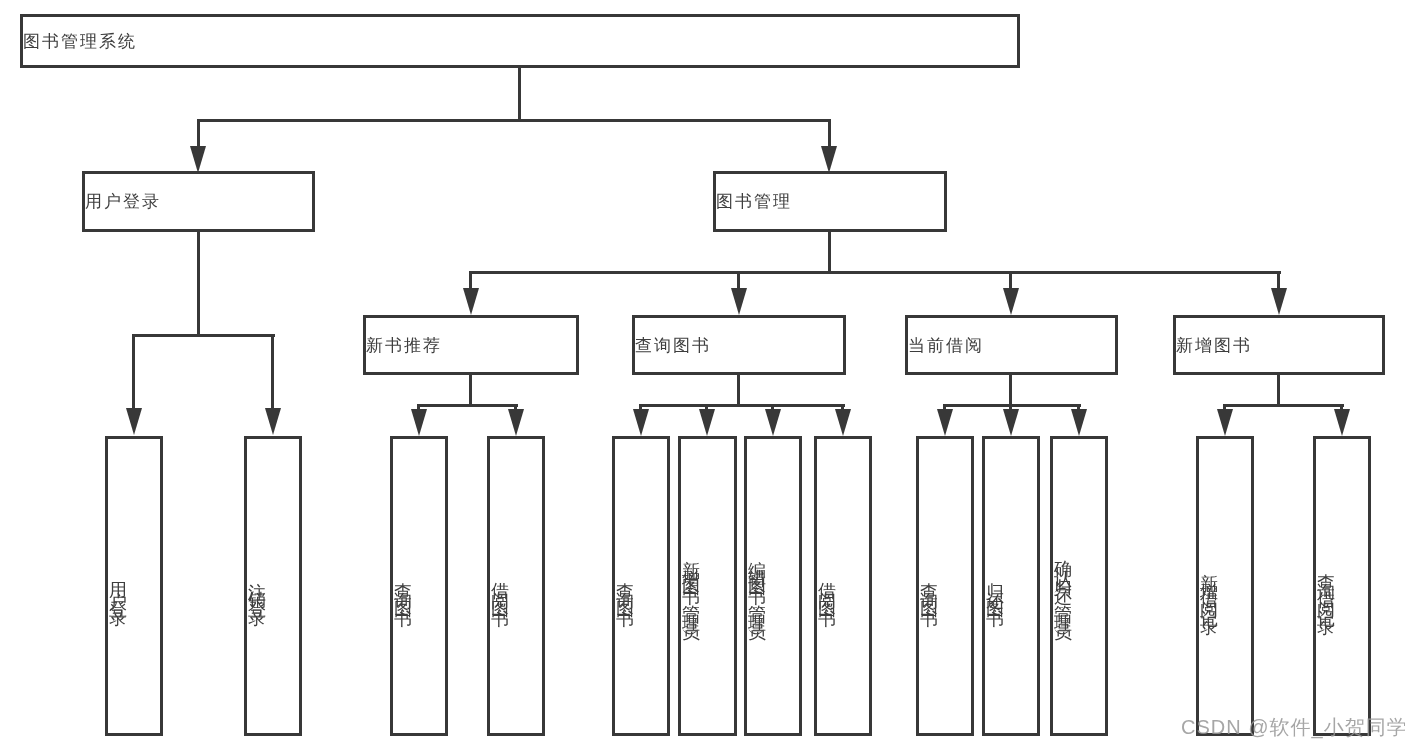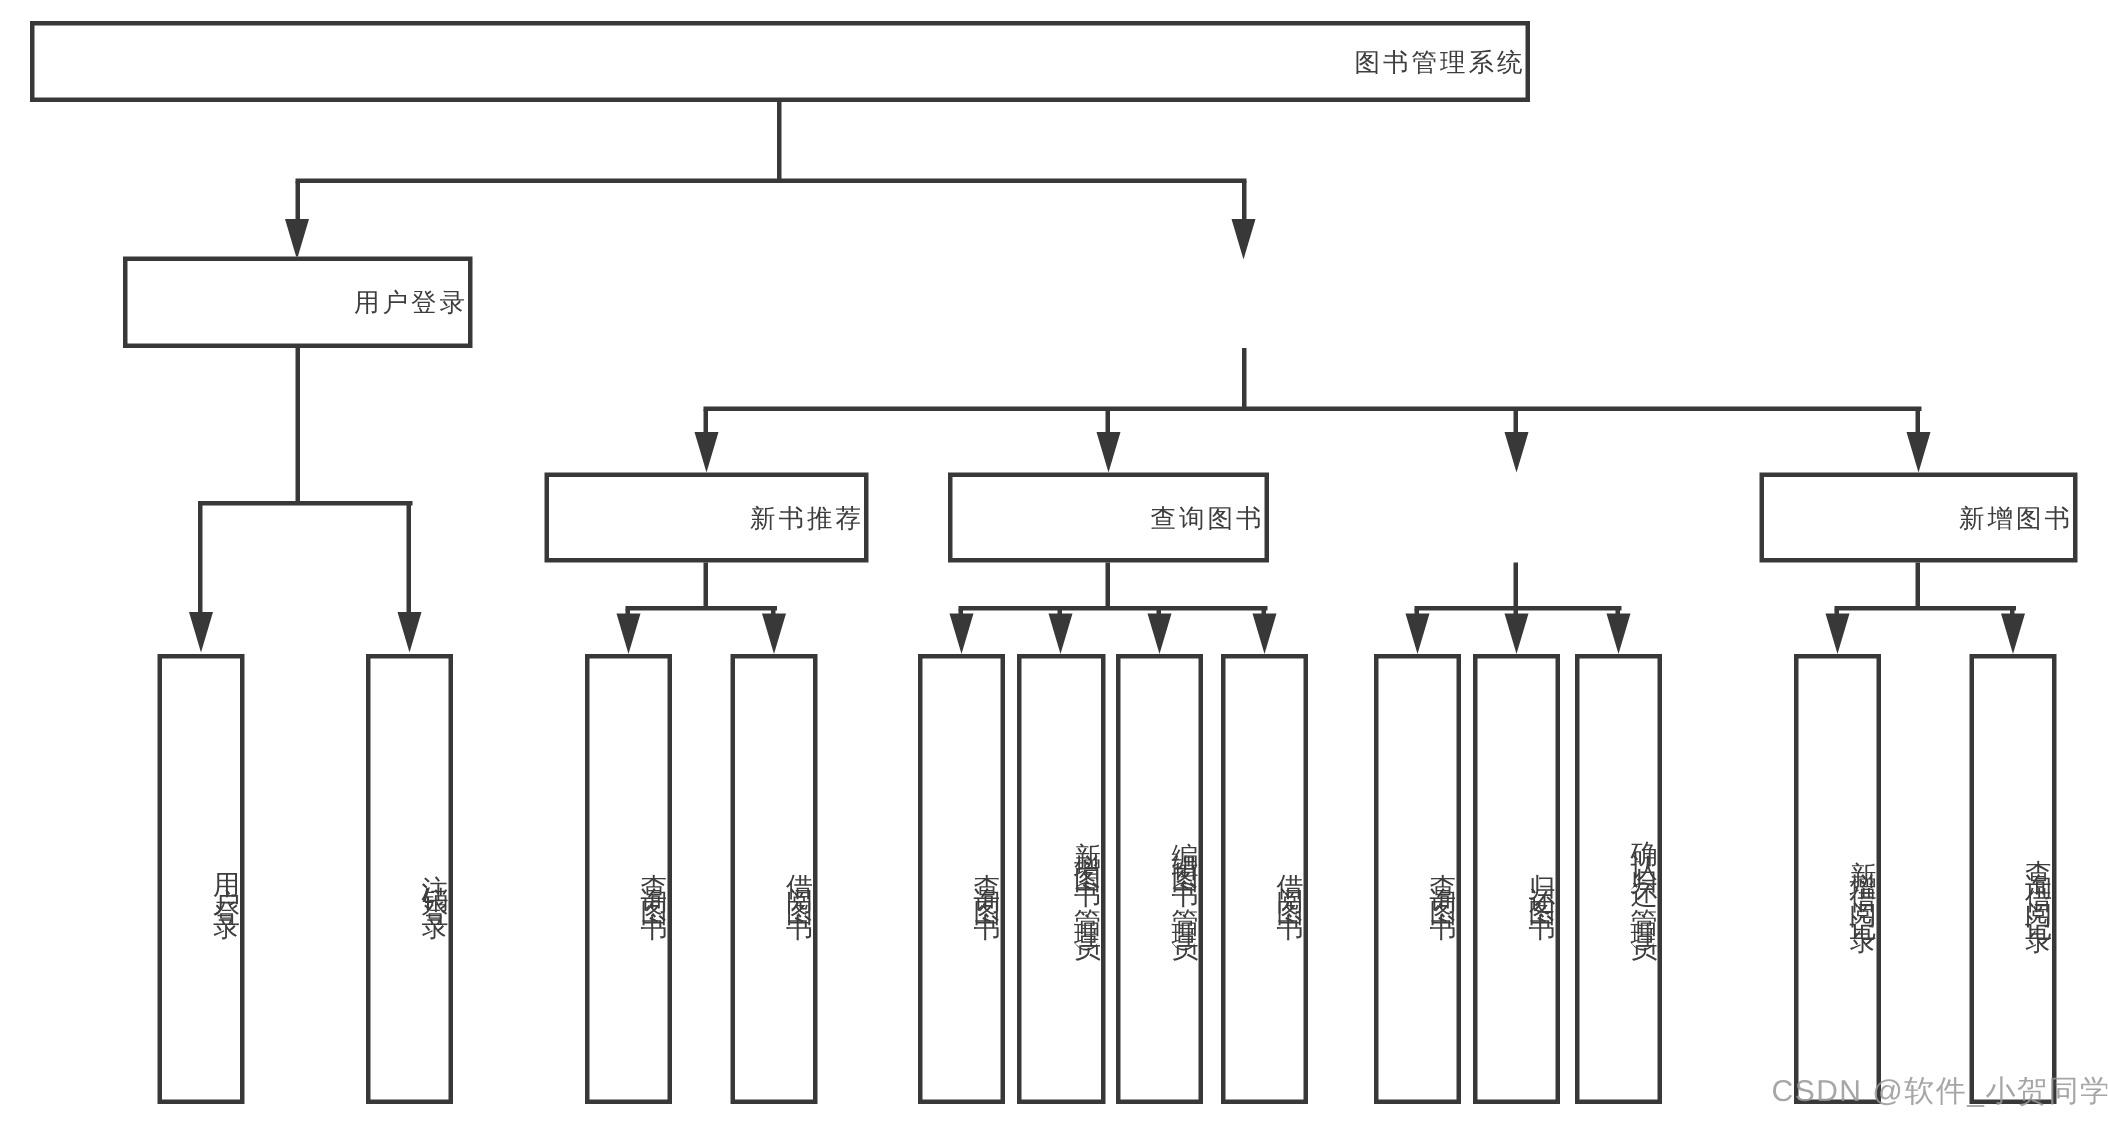--- a/index.html
+++ b/index.html
@@ -2,22 +2,23 @@
 <html><head>
 <meta charset="utf-8">
 <style>
   html,body{margin:0;padding:0;background:#ffffff;}
   .canvas{
     position:relative;width:1405px;height:747px;background:#ffffff;overflow:hidden;
     font-family:"Liberation Sans","DejaVu Sans",sans-serif;
   }
   .box{
     position:absolute;box-sizing:border-box;background:#ffffff;
-    border:3px solid #383838;display:flex;align-items:center;justify-content:flex-end;
+    border:3px solid #383838;display:flex;align-items:center;justify-content:flex-start;
     color:#3d3d3d;
+    font-family:Liberation Mono, monospace;
   }
   .hlabel{font-size:17px;letter-spacing:2px;}
   .vlabel{
     writing-mode:vertical-rl;text-orientation:mixed;
     font-size:18px;line-height:1;letter-spacing:9px;
   }
   .hline,.vline{position:absolute;background:#383838;}
   .arrow{
     position:absolute;width:0;height:0;
     border-left:8px solid transparent;border-right:8px solid transparent;
@@ -40,20 +41,23 @@
   <div class="vline" style="left:518px;top:68px;width:3px;height:53px;"></div>
   <div class="hline" style="left:197px;top:119px;width:634px;height:3px;"></div>
   <div class="vline" style="left:197px;top:121px;width:3px;height:27px;"></div>
   <div class="arrow" style="left:190px;top:146px;"></div>
   <div class="vline" style="left:828px;top:121px;width:3px;height:27px;"></div>
   <div class="arrow" style="left:821px;top:146px;"></div>
 
   <div class="box" style="left:82px;top:171px;width:233px;height:61px;">
     <span class="hlabel">用户登录</span>
   </div>
+  <div class="box" style="left:713px;top:171px;width:234px;height:61px;">
+    <span class="hlabel">图书管理</span>
+  </div>
 
   <div class="vline" style="left:197px;top:232px;width:3px;height:104px;"></div>
   <div class="hline" style="left:132px;top:334px;width:143px;height:3px;"></div>
   <div class="vline" style="left:132px;top:336px;width:3px;height:74px;"></div>
   <div class="arrow" style="left:126px;top:408px;"></div>
   <div class="vline" style="left:271px;top:336px;width:3px;height:74px;"></div>
   <div class="arrow" style="left:265px;top:408px;"></div>
 
   <div class="vline" style="left:828px;top:232px;width:3px;height:41px;"></div>
   <div class="hline" style="left:469px;top:271px;width:812px;height:3px;"></div>
@@ -64,20 +68,23 @@
   <div class="vline" style="left:1009px;top:273px;width:3px;height:17px;"></div>
   <div class="arrow" style="left:1003px;top:288px;"></div>
   <div class="vline" style="left:1277px;top:273px;width:3px;height:17px;"></div>
   <div class="arrow" style="left:1271px;top:288px;"></div>
 
   <div class="box" style="left:363px;top:315px;width:216px;height:60px;">
     <span class="hlabel">新书推荐</span>
   </div>
   <div class="box" style="left:632px;top:315px;width:214px;height:60px;">
     <span class="hlabel">查询图书</span>
+  </div>
+  <div class="box" style="left:905px;top:315px;width:213px;height:60px;">
+    <span class="hlabel">当前借阅</span>
   </div>
   <div class="box" style="left:1173px;top:315px;width:212px;height:60px;">
     <span class="hlabel">新增图书</span>
   </div>
 
   <div class="vline" style="left:469px;top:375px;width:3px;height:31px;"></div>
   <div class="hline" style="left:417px;top:404px;width:101px;height:3px;"></div>
   <div class="vline" style="left:417px;top:406px;width:3px;height:6px;"></div>
   <div class="arrow" style="left:411px;top:409px;"></div>
   <div class="vline" style="left:514px;top:406px;width:3px;height:6px;"></div>

